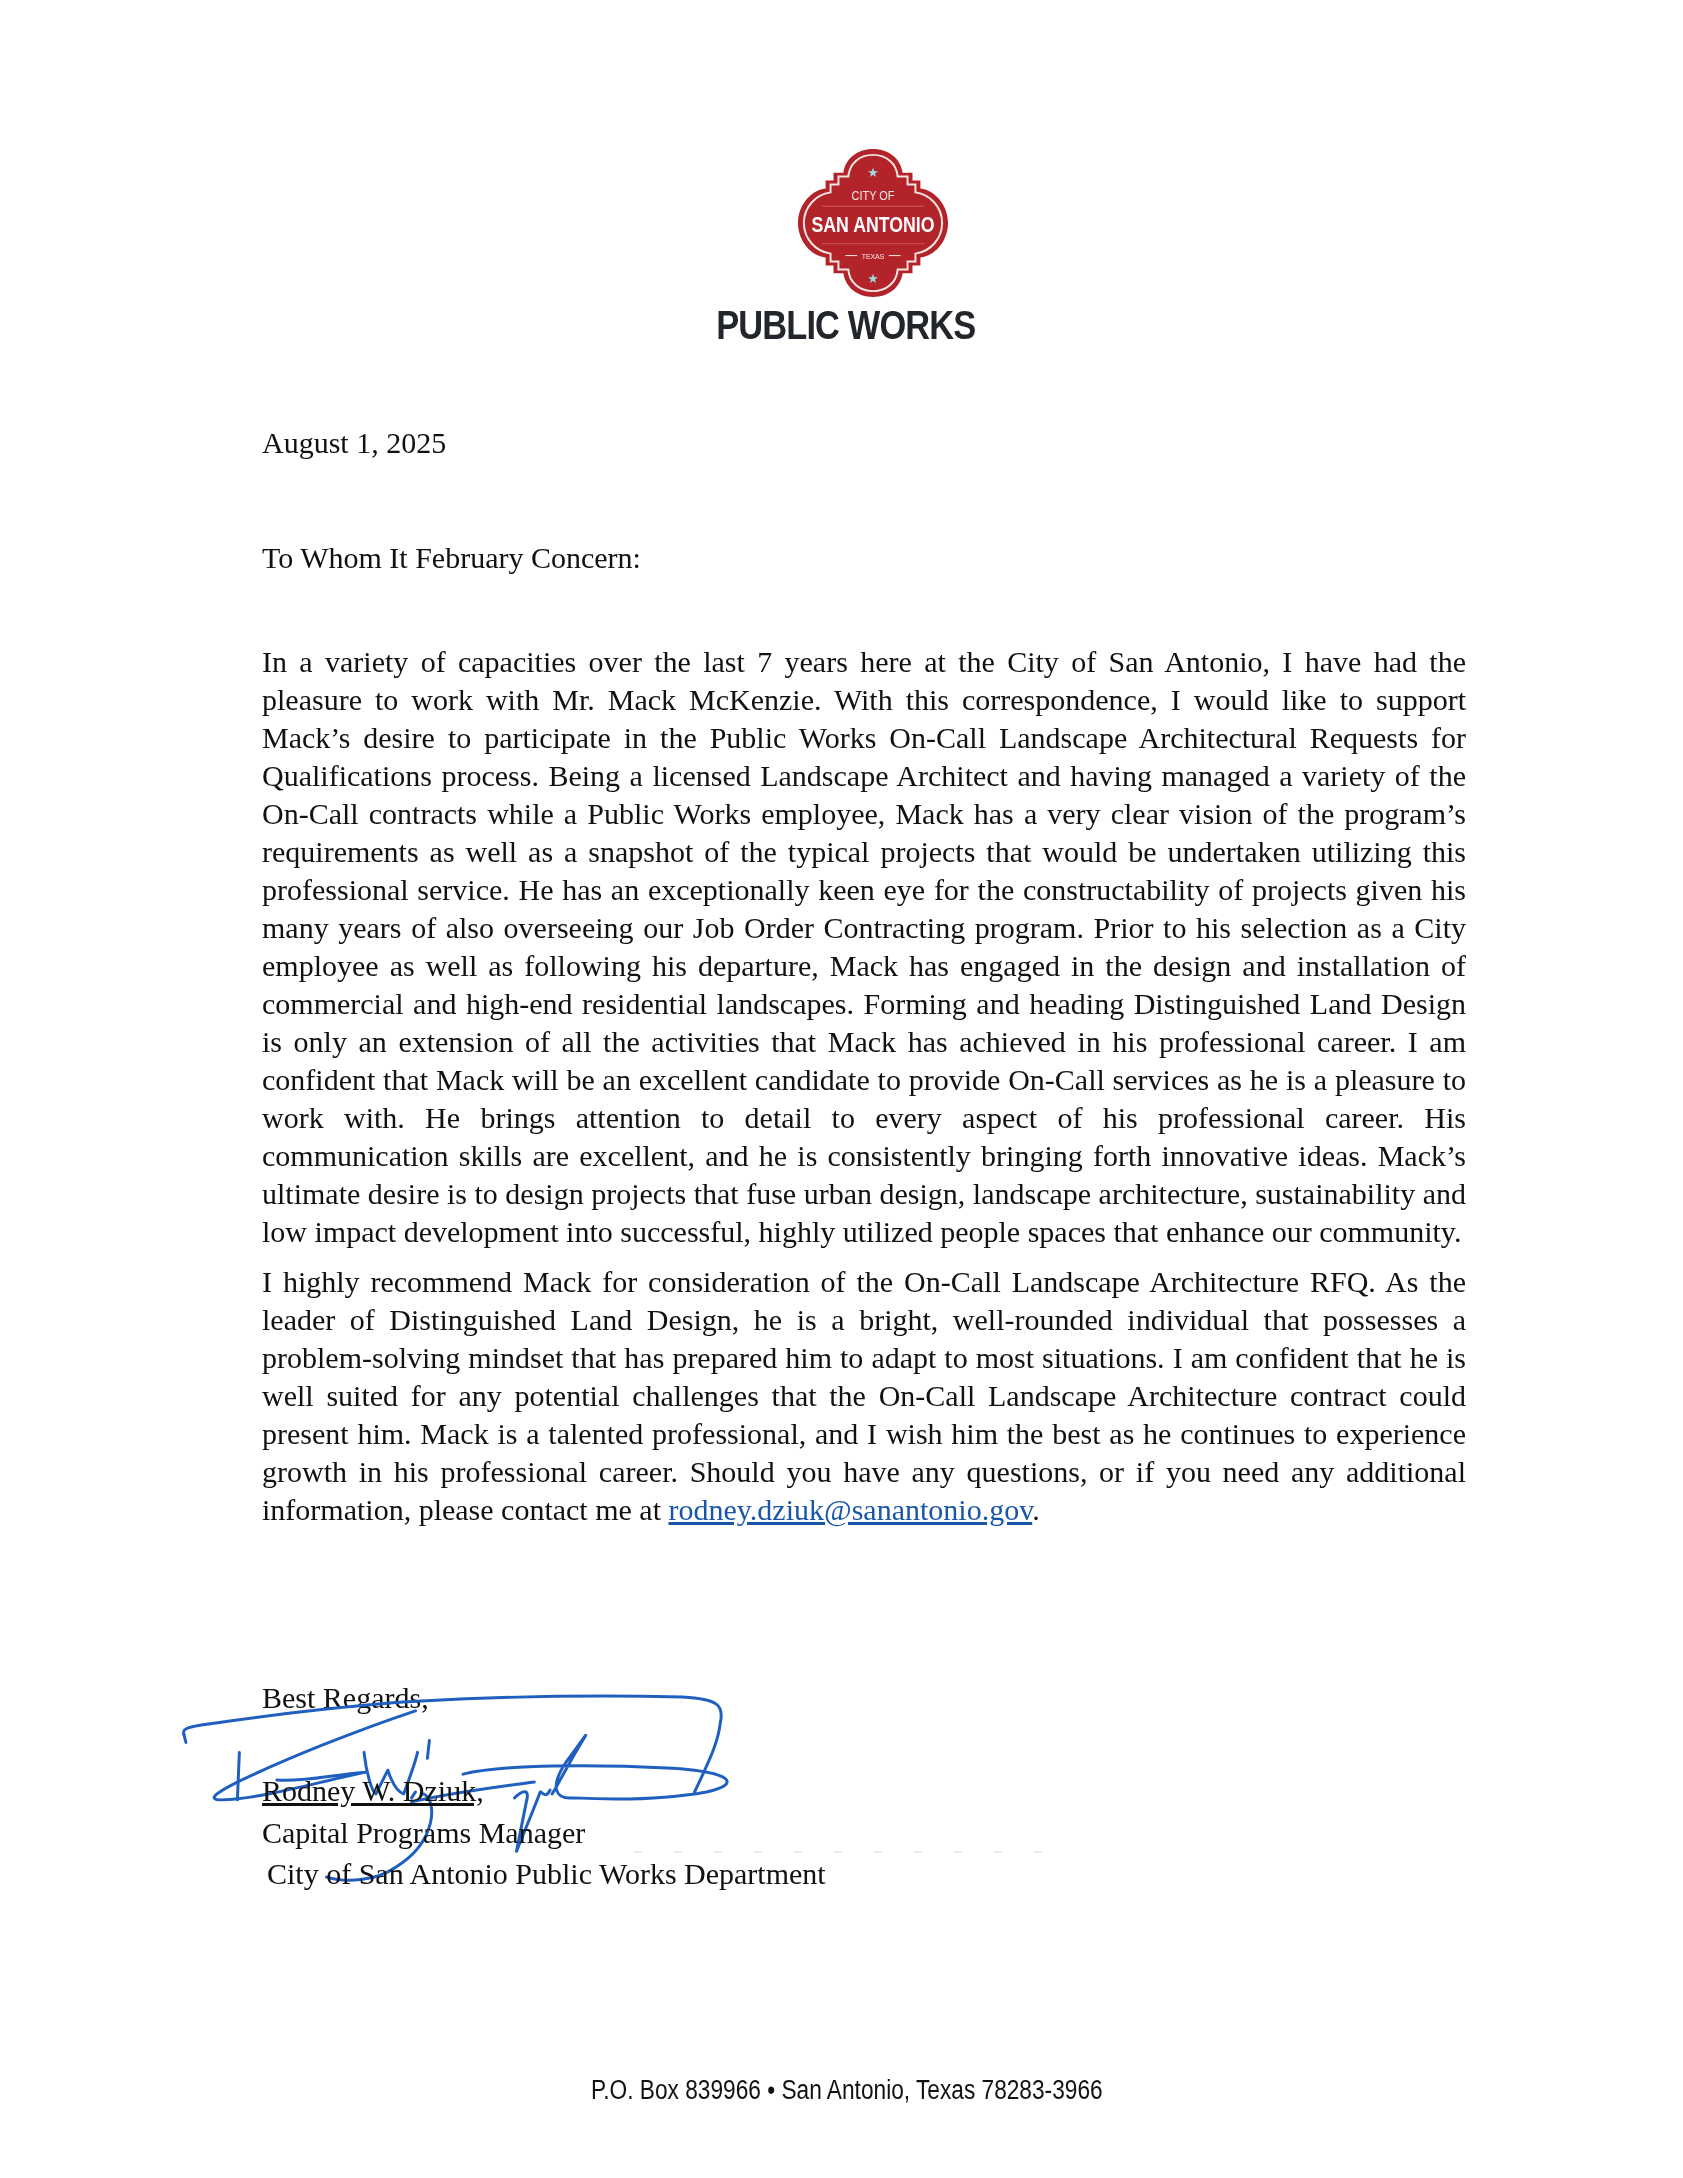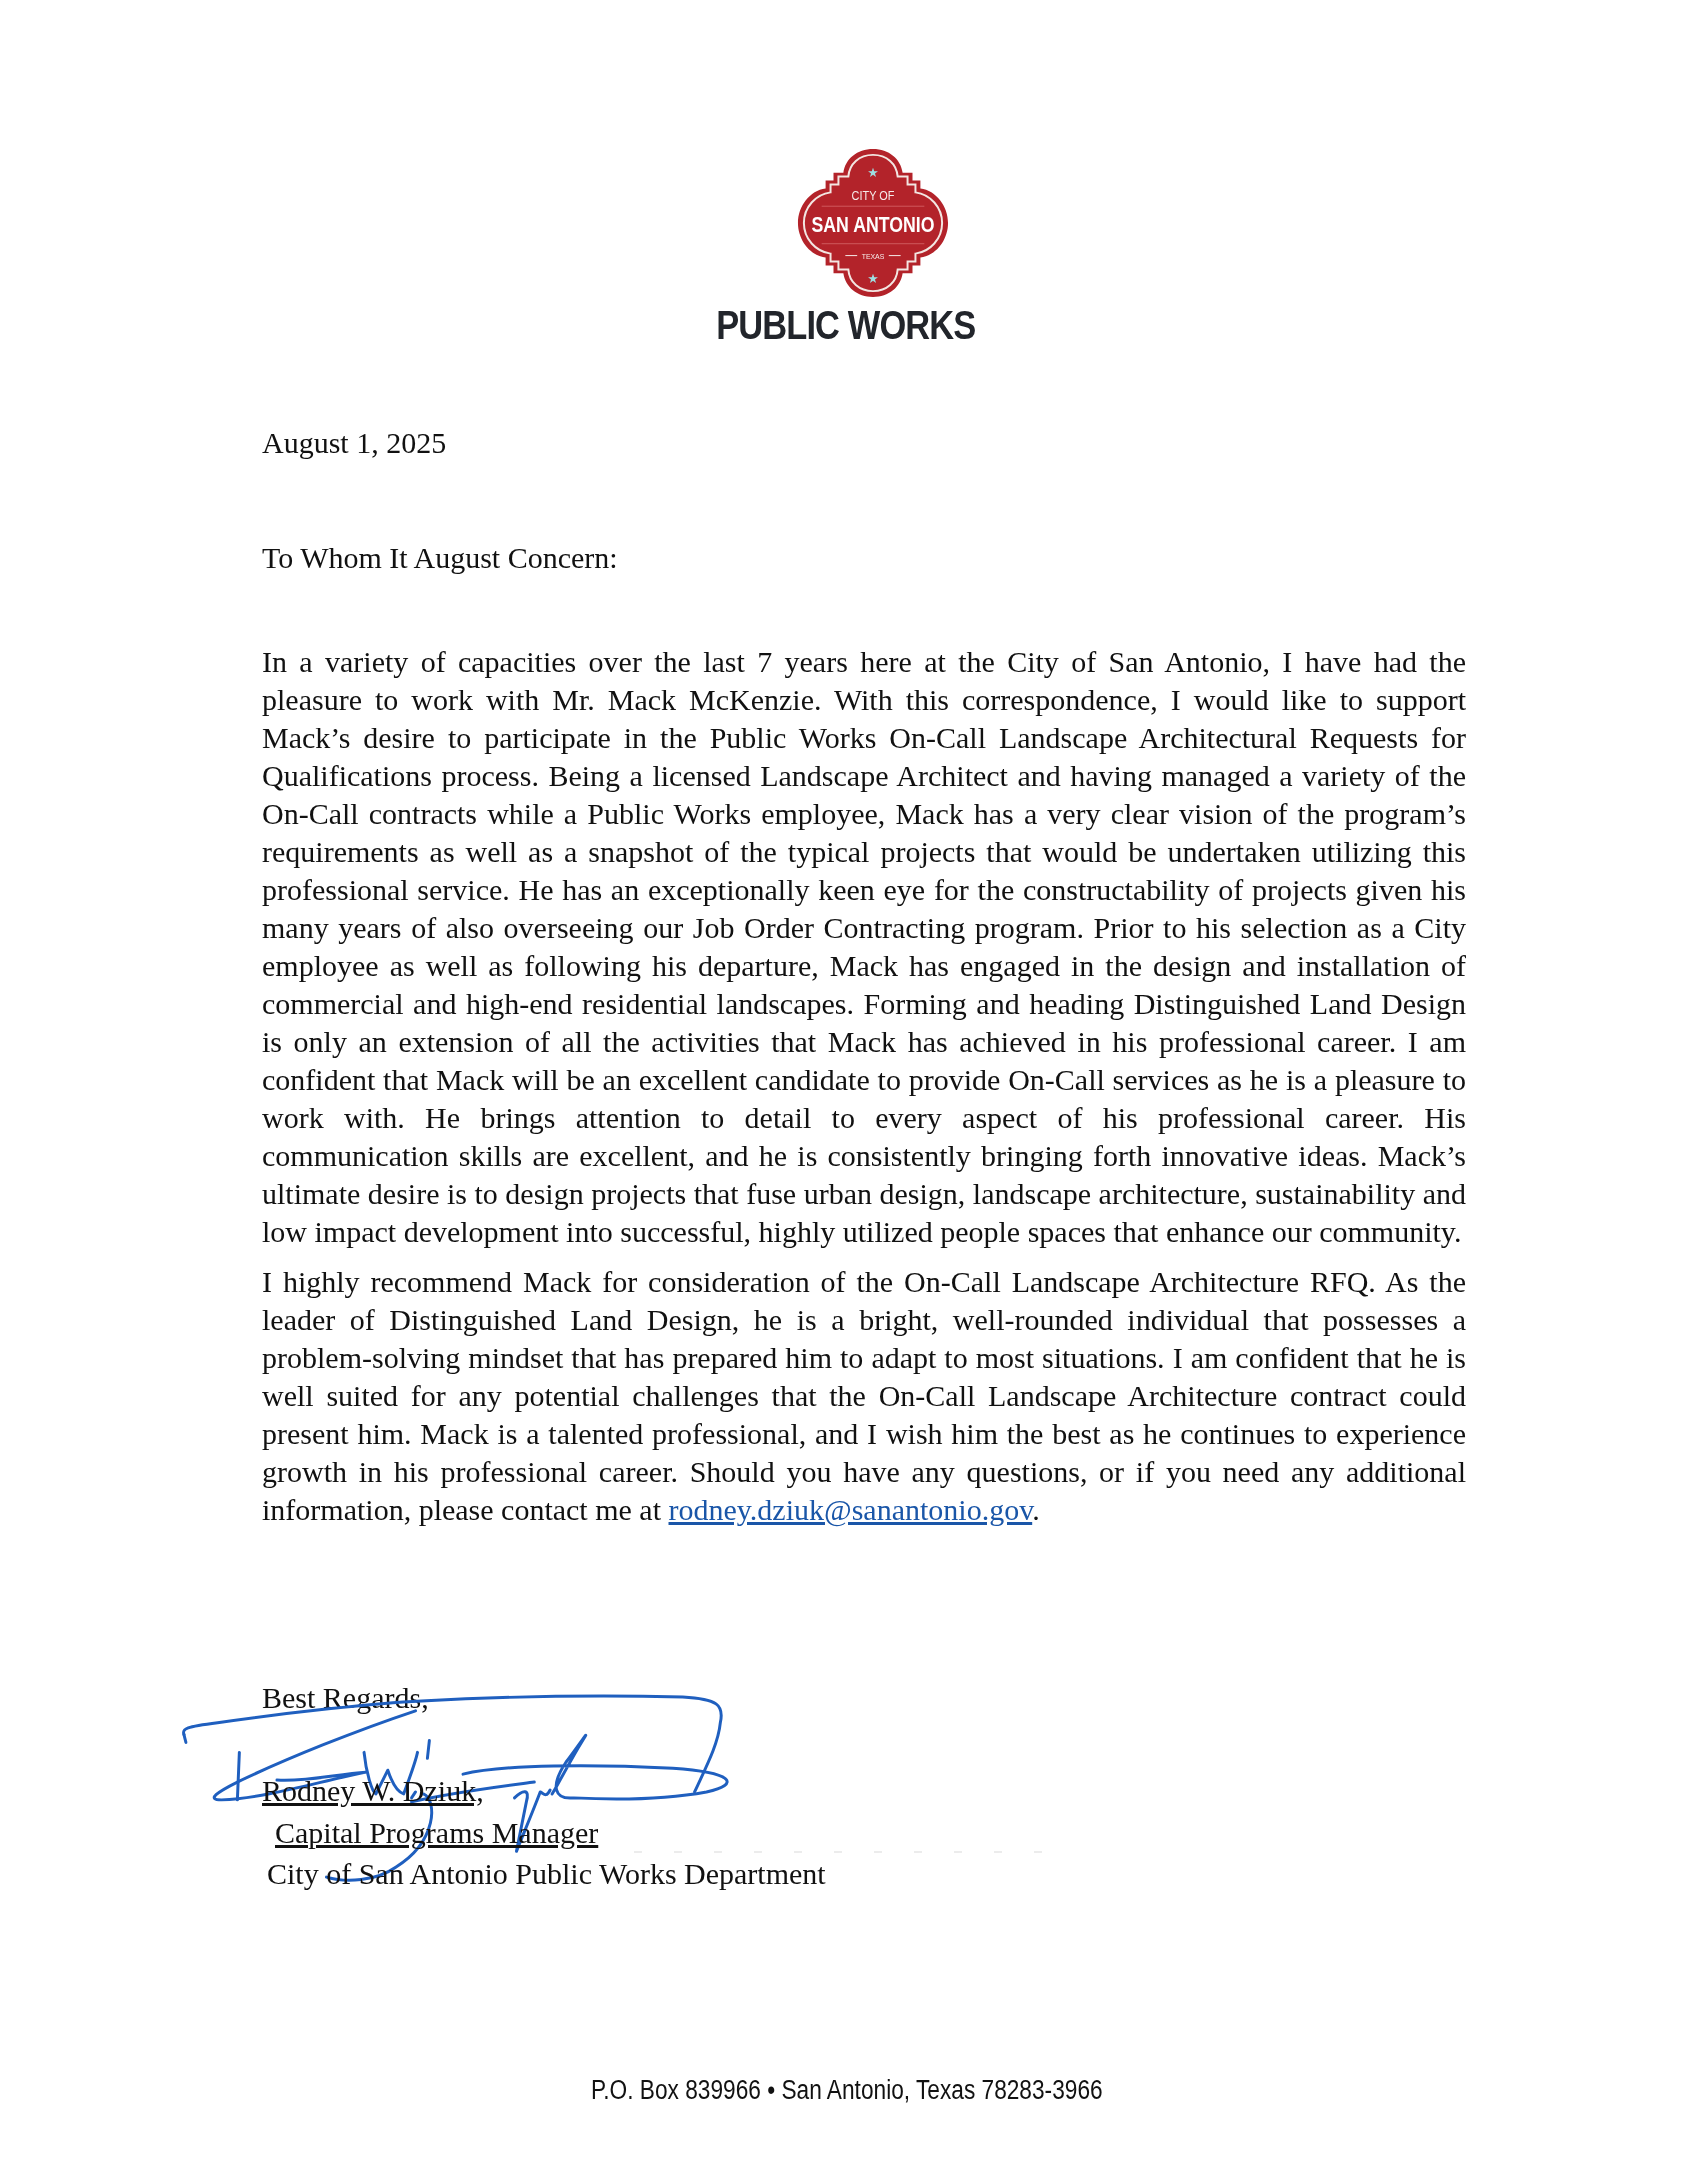--- a/index.html
+++ b/index.html
@@ -23,21 +23,21 @@
       position: absolute; left: 262px; top: 643px; width: 1204px;
       line-height: 38px; text-align: justify;
     }
     .body-text p { margin: 0; }
     .body-text p + p { margin-top: 12px; }
     .email-link { color: #1a56a8; text-decoration: underline; }
 
     .closing { position: absolute; left: 262px; top: 1681px; }
     .signature { position: absolute; left: 178px; top: 1683px; width: 574px; height: 208px; }
     .signer-name { position: absolute; left: 262px; top: 1774px; text-decoration: underline; }
-    .signer-title { position: absolute; left: 275px; top: 1816px; text-decoration: underline; }
+    .signer-title { position: absolute; left: 262px; top: 1816px; }
     .signer-dept { position: absolute; left: 267px; top: 1857px; }
     .scan-smudge { position: absolute; left: 634px; top: 1851px; width: 416px; height: 2px;
       background: repeating-linear-gradient(90deg, #e4e4e4 0 8px, transparent 8px 40px); opacity: .7; }
 
     .footer {
       position: absolute; left: 0; width: 1683px; top: 2075px; text-align: center;
       font-family: "Liberation Sans", sans-serif; font-size: 27px; color: #111111;
       transform: scaleX(0.84); transform-origin: 875px 0;
     }
   </style>
@@ -59,21 +59,21 @@
       <text x="80" y="88" text-anchor="middle" font-family="Liberation Sans, sans-serif" font-weight="bold" font-size="23" fill="#ffffff" transform="translate(80 0) scale(0.78 1) translate(-80 0)">SAN ANTONIO</text>
       <text x="80" y="115" text-anchor="middle" font-family="Liberation Sans, sans-serif" font-size="7" fill="#f6ecea">TEXAS</text>
       <line x1="52" y1="112" x2="64" y2="112" stroke="#f6ecea" stroke-width="1"></line>
       <line x1="96" y1="112" x2="108" y2="112" stroke="#f6ecea" stroke-width="1"></line>
       <text x="80" y="140" text-anchor="middle" font-family="DejaVu Sans, sans-serif" font-size="13" fill="#9fdde0">★</text>
     </svg>
     <div class="dept-name">PUBLIC WORKS</div>
   </div>
 
   <div class="date serif">August 1, 2025</div>
-  <div class="greeting serif">To Whom It August Concern:</div>
+  <div class="greeting serif">To Whom It February Concern:</div>
 
   <div class="body-text serif">
     <p>In a variety of capacities over the last 7 years here at the City of San Antonio, I have had the pleasure to work with Mr. Mack McKenzie.  With this correspondence, I would like to support Mack’s desire to participate in the Public Works On-Call Landscape Architectural Requests for Qualifications process.  Being a licensed Landscape Architect and having managed a variety of the On-Call contracts while a Public Works employee, Mack has a very clear vision of the program’s requirements as well as a snapshot of the typical projects that would be undertaken utilizing this professional service.  He has an exceptionally keen eye for the constructability of projects given his many years of also overseeing our Job Order Contracting program.  Prior to his selection as a City employee as well as following his departure, Mack has engaged in the design and installation of commercial and high-end residential landscapes.  Forming and heading Distinguished Land Design is only an extension of all the activities that Mack has achieved in his professional career.  I am confident that Mack will be an excellent candidate to provide On-Call services as he is a pleasure to work with.  He brings attention to detail to every aspect of his professional career. His communication skills are excellent, and he is consistently bringing forth innovative ideas. Mack’s ultimate desire is to design projects that fuse urban design, landscape architecture, sustainability and low impact development into successful, highly utilized people spaces that enhance our community.</p>
     <p><span>I highly recommend Mack for consideration of the On-Call Landscape Architecture RFQ. As the leader of Distinguished Land Design, he is a bright, well-rounded individual that possesses a problem-solving mindset that has prepared him to adapt to most situations.  I am confident that he is well suited for any potential challenges that the On-Call Landscape Architecture contract could present him. Mack is a talented professional, and I wish him the best as he continues to experience growth in his professional career. Should you have any questions, or if you need any additional information, please contact me at</span>
       <a class="email-link" href="mailto:rodney.dziuk@sanantonio.gov">rodney.dziuk@sanantonio.gov</a><span>.</span></p>
   </div>
 
   <div class="closing serif">Best Regards,</div>
 
   <svg class="signature" viewBox="0 0 580 210" fill="none" stroke="#1f5fbf" stroke-width="3" stroke-linecap="round" stroke-linejoin="round">

